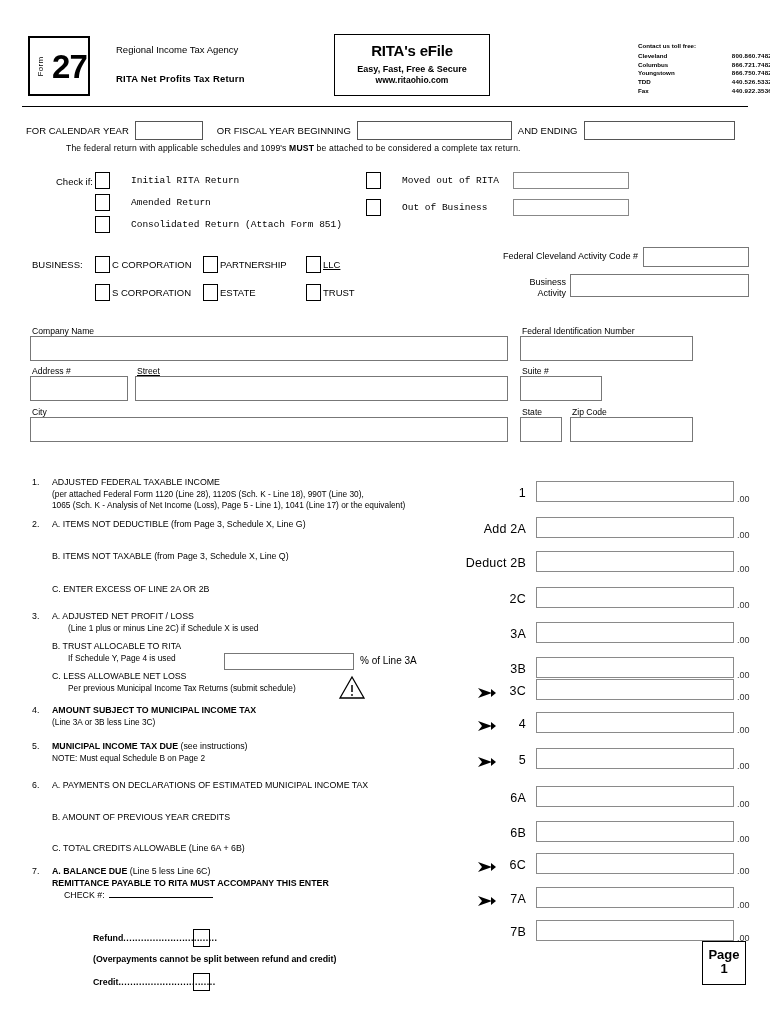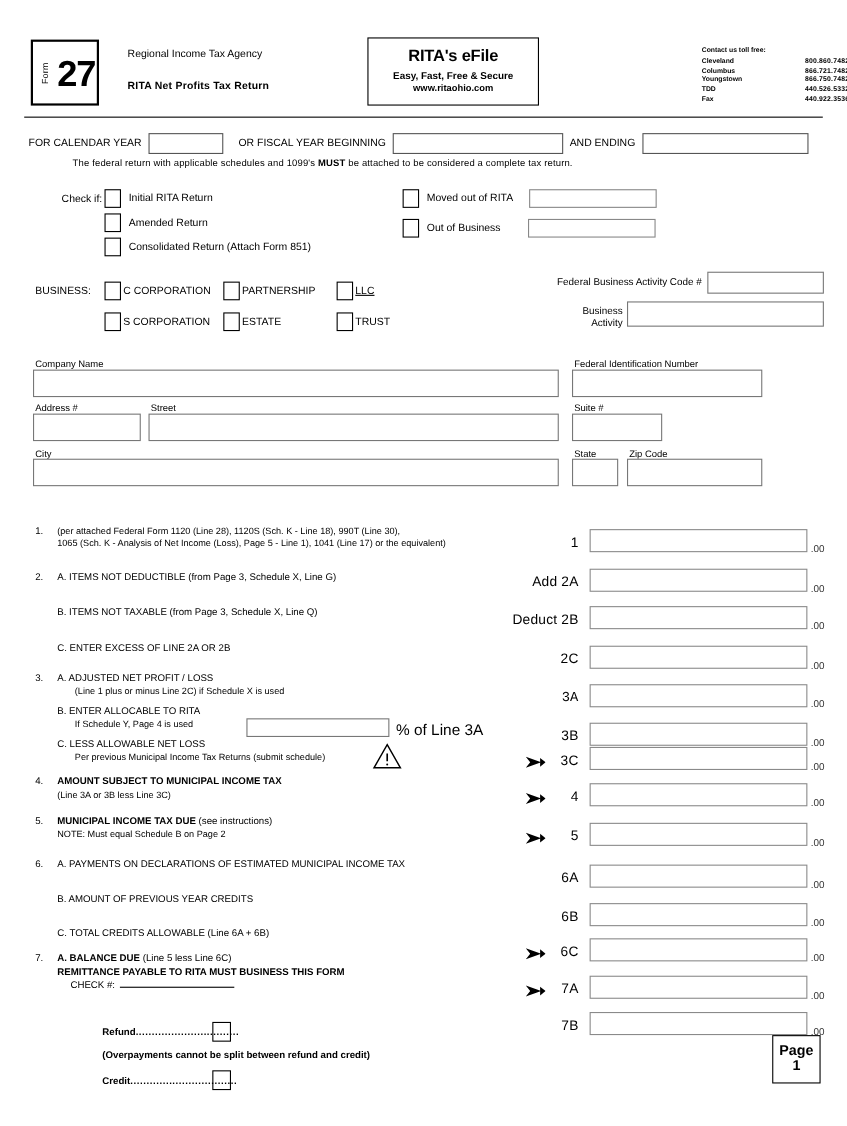--- a/index.html
+++ b/index.html
@@ -105,21 +105,21 @@
     background: #fff;
     width: 15px; height: 17px;
     display: inline-block;
     vertical-align: middle;
   }
   .chk-item {
     position: absolute;
     display: flex; align-items: center;
     font-size: 9.5px;
   }
-  .chk-item .txt { margin-left: 7px; white-space: nowrap; }
+  .chk-item .txt { margin-left: 21px; white-space: nowrap; font-family: Liberation Mono, monospace; }
   .chk-input {
     border: 1px solid #888; height: 17px; width: 112px;
     margin-left: 12px;
   }
 
   
   .biz-label { position: absolute; left: 32px; top: 259px; font-size: 9.5px; }
   .biz-item {
     position: absolute; display: flex; align-items: center; font-size: 9.5px;
   }
@@ -174,21 +174,21 @@
     width: 0; height: 0;
   }
   .arrow svg { display: block; }
 
   .warn-tri { position: absolute; }
 
   .pct-box {
     position: absolute; left: 224px; top: 653px;
     width: 130px; height: 17px; border: 1px solid #777;
   }
-  .pct-txt { position: absolute; left: 360px; top: 655px; font-size: 14px; }
+  .pct-txt { position: absolute; left: 360px; top: 655px; font-size: 10px; }
 
   .checknum-rule {
     display: inline-block; width: 104px;
     border-bottom: 1px solid #000; height: 9px;
     margin-left: 4px;
   }
   .dots { letter-spacing: .5px; }
 
   .refund-box {
     position: absolute; width: 17px; height: 18px; border: 1.4px solid #000;
@@ -305,54 +305,55 @@
   </div>
   <div class="biz-item" style="left:203px; top:284px;">
     <span class="cbox"></span>
     <span class="txt">ESTATE</span>
   </div>
   <div class="biz-item" style="left:306px; top:284px;">
     <span class="cbox"></span>
     <span class="txt">TRUST</span>
   </div>
 
-  <div class="fbac-label">Federal Business Activity Code #</div>
+  <div class="fbac-label">Federal Cleveland Activity Code #</div>
   <div class="fbac-box"></div>
   <div class="ba-label">
     <div>Business</div>
     <div>Activity</div>
   </div>
   <div class="ba-box"></div>
 
   <div class="fld-label" style="left:32px; top:326px;">Company Name</div>
   <div class="fld-box" style="left:30px; top:336px; width:478px; height:25px;"></div>
 
   <div class="fld-label" style="left:522px; top:326px;">Federal Identification Number</div>
   <div class="fld-box" style="left:520px; top:336px; width:173px; height:25px;"></div>
 
   <div class="fld-label" style="left:32px; top:366px;">Address #</div>
   <div class="fld-box" style="left:30px; top:376px; width:98px; height:25px;"></div>
 
-  <div class="fld-label" style="left:137px; top:366px;">Street</div>
+  <div class="fld-label" style="left:137px; top:366px;text-decoration:underline;">Street</div>
   <div class="fld-box" style="left:135px; top:376px; width:373px; height:25px;"></div>
 
   <div class="fld-label" style="left:522px; top:366px;">Suite #</div>
   <div class="fld-box" style="left:520px; top:376px; width:82px; height:25px;"></div>
 
   <div class="fld-label" style="left:32px; top:407px;">City</div>
   <div class="fld-box" style="left:30px; top:417px; width:478px; height:25px;"></div>
 
   <div class="fld-label" style="left:522px; top:407px;">State</div>
   <div class="fld-box" style="left:520px; top:417px; width:42px; height:25px;"></div>
 
   <div class="fld-label" style="left:572px; top:407px;">Zip Code</div>
   <div class="fld-box" style="left:570px; top:417px; width:123px; height:25px;"></div>
 
   <div class="li" style="left:32px; top:477px; width:470px;">
     <span class="num">1.</span>
+    <div class="body">ADJUSTED FEDERAL TAXABLE INCOME</div>
     <div class="body small">(per attached Federal Form 1120 (Line 28), 1120S (Sch. K - Line 18), 990T (Line 30),</div>
     <div class="body small">1065 (Sch. K - Analysis of Net Income (Loss), Page 5 - Line 1), 1041 (Line 17) or the equivalent)</div>
   </div>
 
   <div class="li" style="left:32px; top:519px; width:470px;">
     <span class="num">2.</span>
     <div class="body">A.  ITEMS NOT DEDUCTIBLE (from Page 3, Schedule X, Line G)</div>
   </div>
   <div class="li" style="left:32px; top:551px; width:470px;">
     <div class="body">B.  ITEMS NOT TAXABLE (from Page 3, Schedule X, Line Q)</div>
@@ -361,21 +362,21 @@
     <div class="body">C.  ENTER EXCESS OF LINE 2A OR 2B</div>
   </div>
 
   <div class="li" style="left:32px; top:611px; width:470px;">
     <span class="num">3.</span>
     <div class="body">A.  ADJUSTED NET PROFIT / LOSS</div>
     <div class="sub small">(Line 1 plus or minus Line 2C) if Schedule X is used</div>
   </div>
 
   <div class="li" style="left:32px; top:641px; width:470px;">
-    <div class="body">B.  ENTER ALLOCABLE TO RITA</div>
+    <div class="body">B.  TRUST ALLOCABLE TO RITA</div>
     <div class="sub small">If Schedule Y, Page 4 is used</div>
   </div>
   <div class="pct-box"></div>
   <div class="pct-txt">% of Line 3A</div>
 
   <div class="li" style="left:32px; top:671px; width:470px;">
     <div class="body">C.  LESS ALLOWABLE NET LOSS</div>
     <div class="sub small">Per previous Municipal Income Tax Returns (submit schedule)</div>
   </div>
   <div class="warn-tri" style="left:338px; top:675px;">
@@ -405,21 +406,21 @@
   <div class="li" style="left:32px; top:812px; width:470px;">
     <div class="body">B.  AMOUNT OF PREVIOUS YEAR CREDITS</div>
   </div>
   <div class="li" style="left:32px; top:843px; width:470px;">
     <div class="body">C.  TOTAL CREDITS ALLOWABLE (Line 6A + 6B)</div>
   </div>
 
   <div class="li" style="left:32px; top:866px; width:470px;">
     <span class="num">7.</span>
     <div class="body"><b>A.  BALANCE DUE</b><span> (Line 5 less Line 6C)</span></div>
-    <div class="body"><b>REMITTANCE PAYABLE TO RITA MUST BUSINESS THIS FORM</b></div>
+    <div class="body"><b>REMITTANCE PAYABLE TO RITA MUST ACCOMPANY THIS ENTER</b></div>
     <div class="sub" style="margin-left:32px;"><span>CHECK #:</span><span class="checknum-rule"></span></div>
   </div>
 
 
   <div class="li" style="left:93px; top:933px;">
     <b>Refund</b><b class="dots">................................</b>
   </div>
   <div class="refund-box" style="left:193px; top:929px;"></div>
 
   <div class="li" style="left:93px; top:954px;">
@@ -440,21 +441,21 @@
   <div class="amt-cents" style="top:530px;">.00</div>
 
   <div class="amt-label" style="left:410px; top:556px; width:116px;">Deduct 2B</div>
   <div class="amt-box" style="top:551px;"></div>
   <div class="amt-cents" style="top:564px;">.00</div>
 
   <div class="amt-label" style="left:470px; top:592px;">2C</div>
   <div class="amt-box" style="top:587px;"></div>
   <div class="amt-cents" style="top:600px;">.00</div>
 
-  <div class="amt-label" style="left:470px; top:627px;font-family:Liberation Mono, monospace;">3A</div>
+  <div class="amt-label" style="left:470px; top:627px;">3A</div>
   <div class="amt-box" style="top:622px;"></div>
   <div class="amt-cents" style="top:635px;">.00</div>
 
   <div class="amt-label" style="left:470px; top:662px;">3B</div>
   <div class="amt-box" style="top:657px;"></div>
   <div class="amt-cents" style="top:670px;">.00</div>
 
   <div class="arrow" style="left:478px; top:687px;">
     <svg width="18" height="12" viewBox="0 0 18 12">
         <polygon points="0,1 14,6 0,11 4,6" fill="#000"></polygon>

